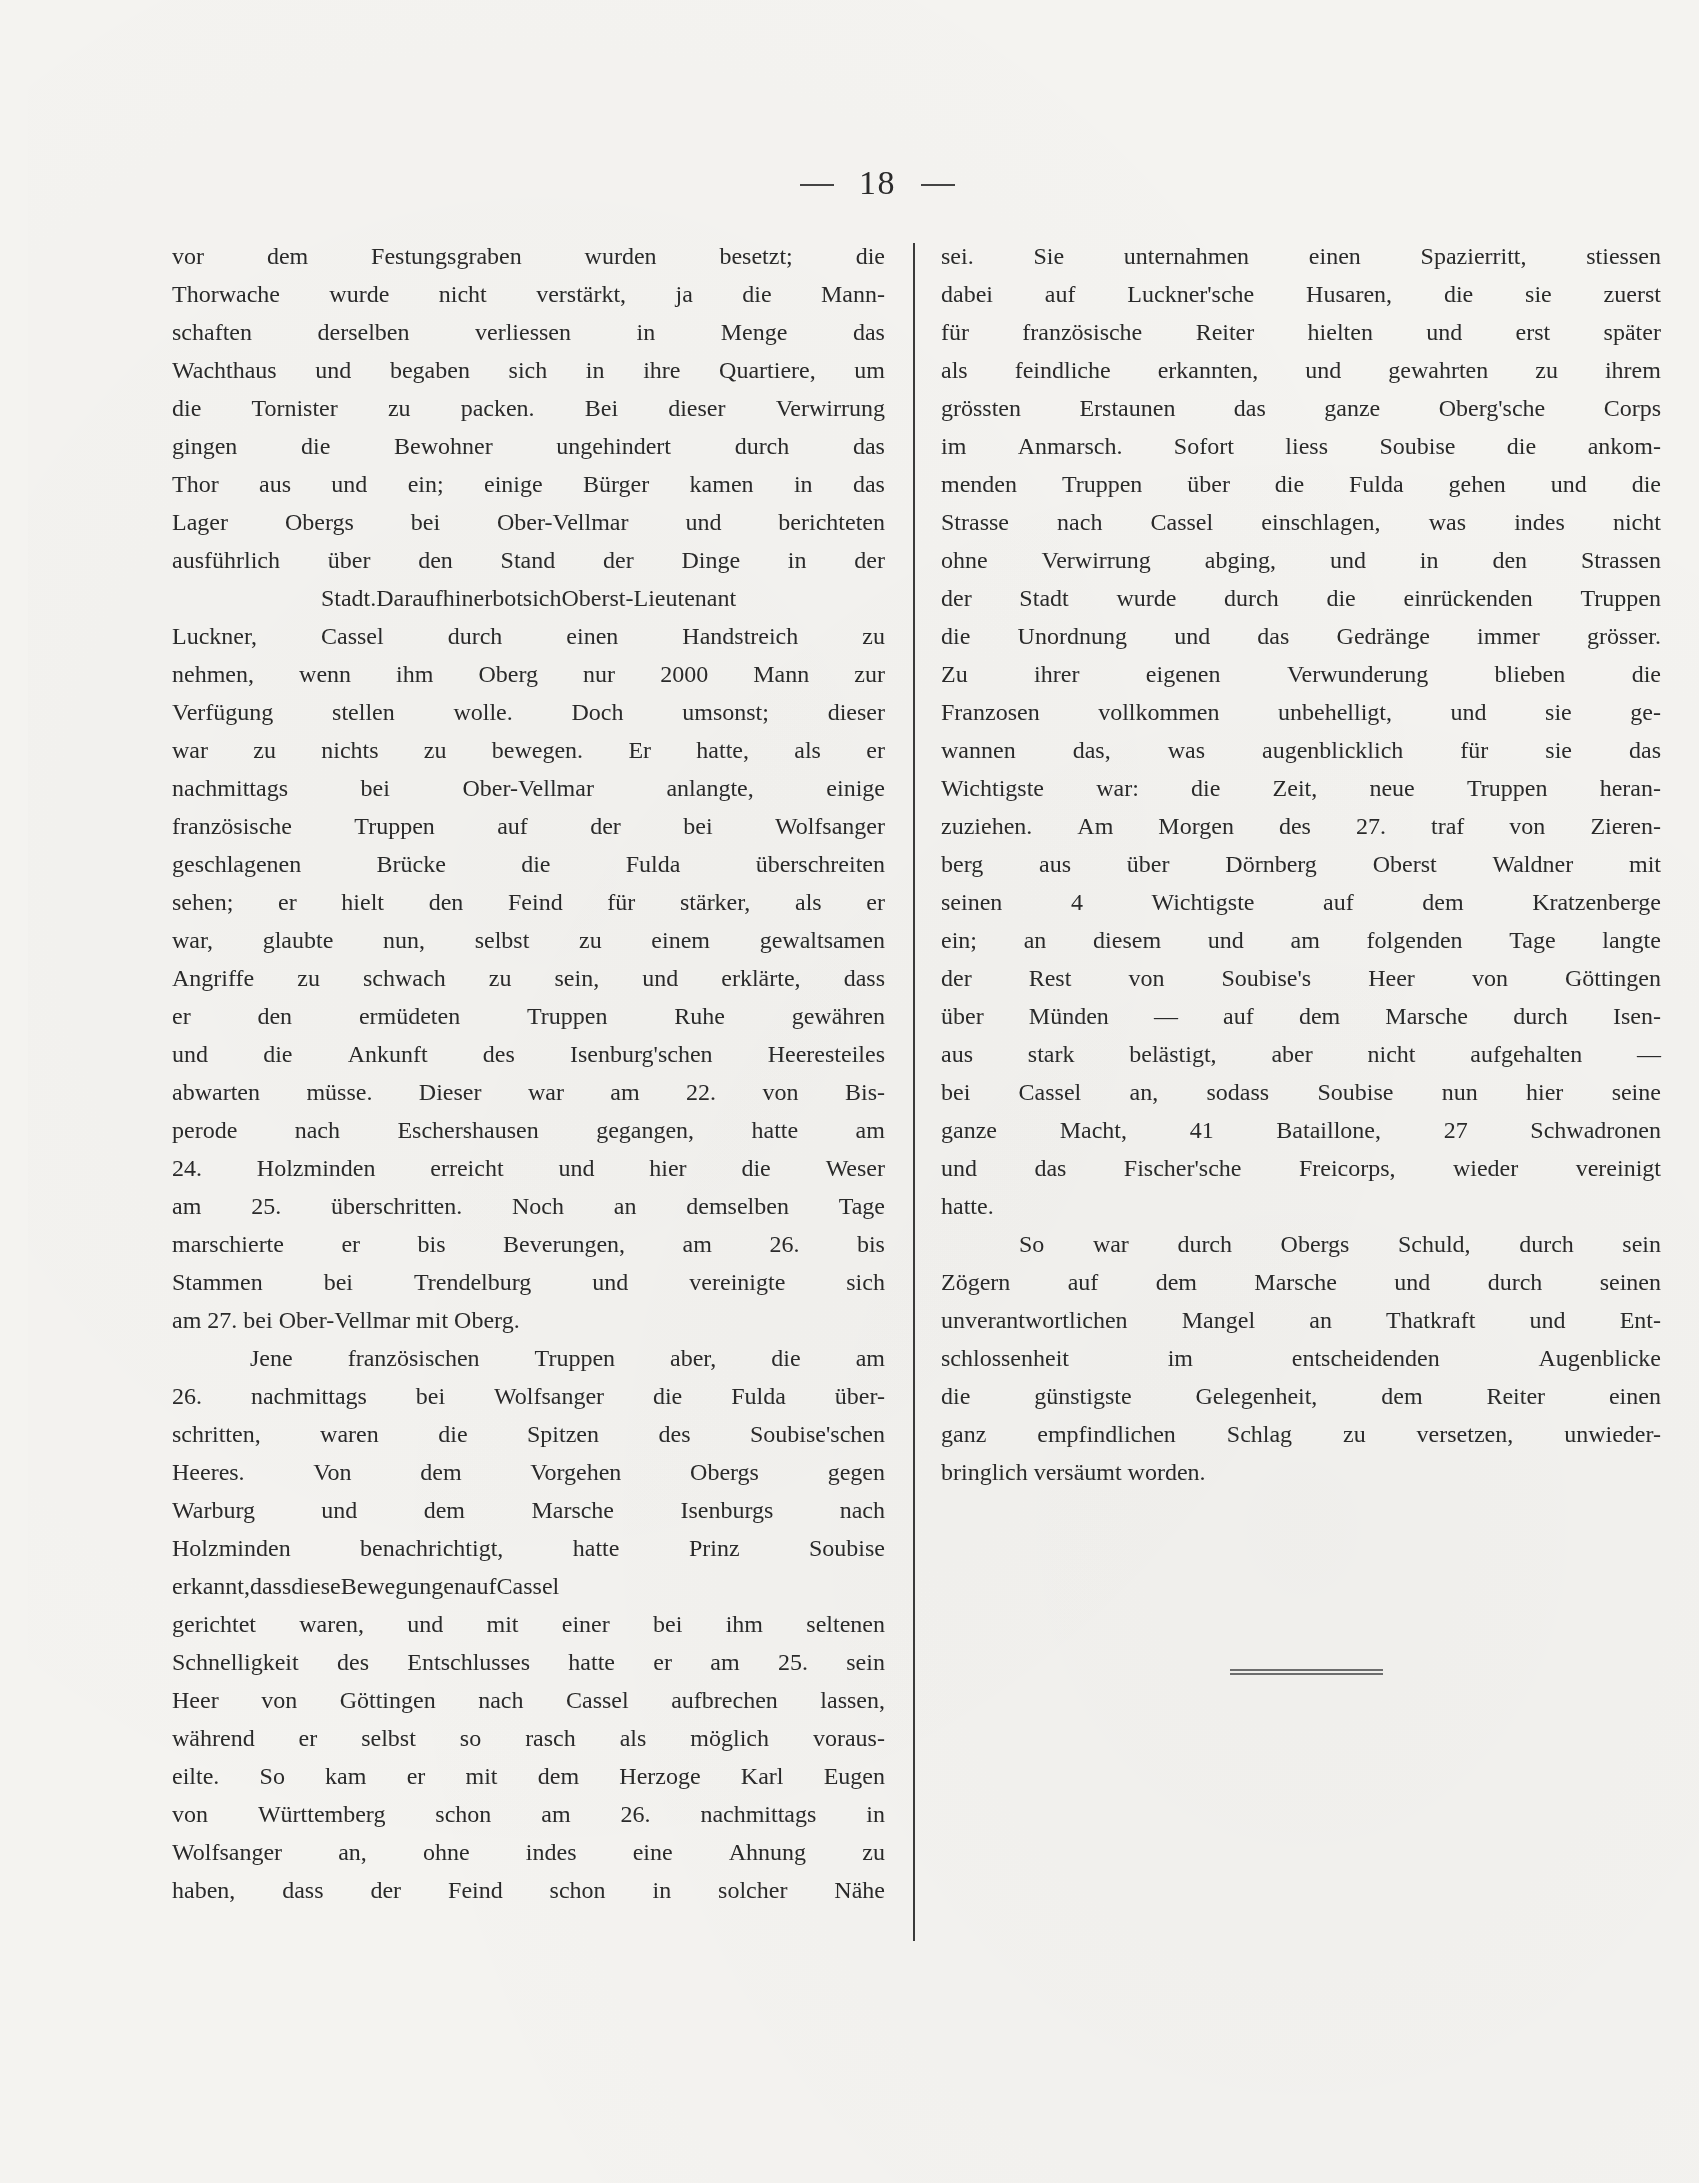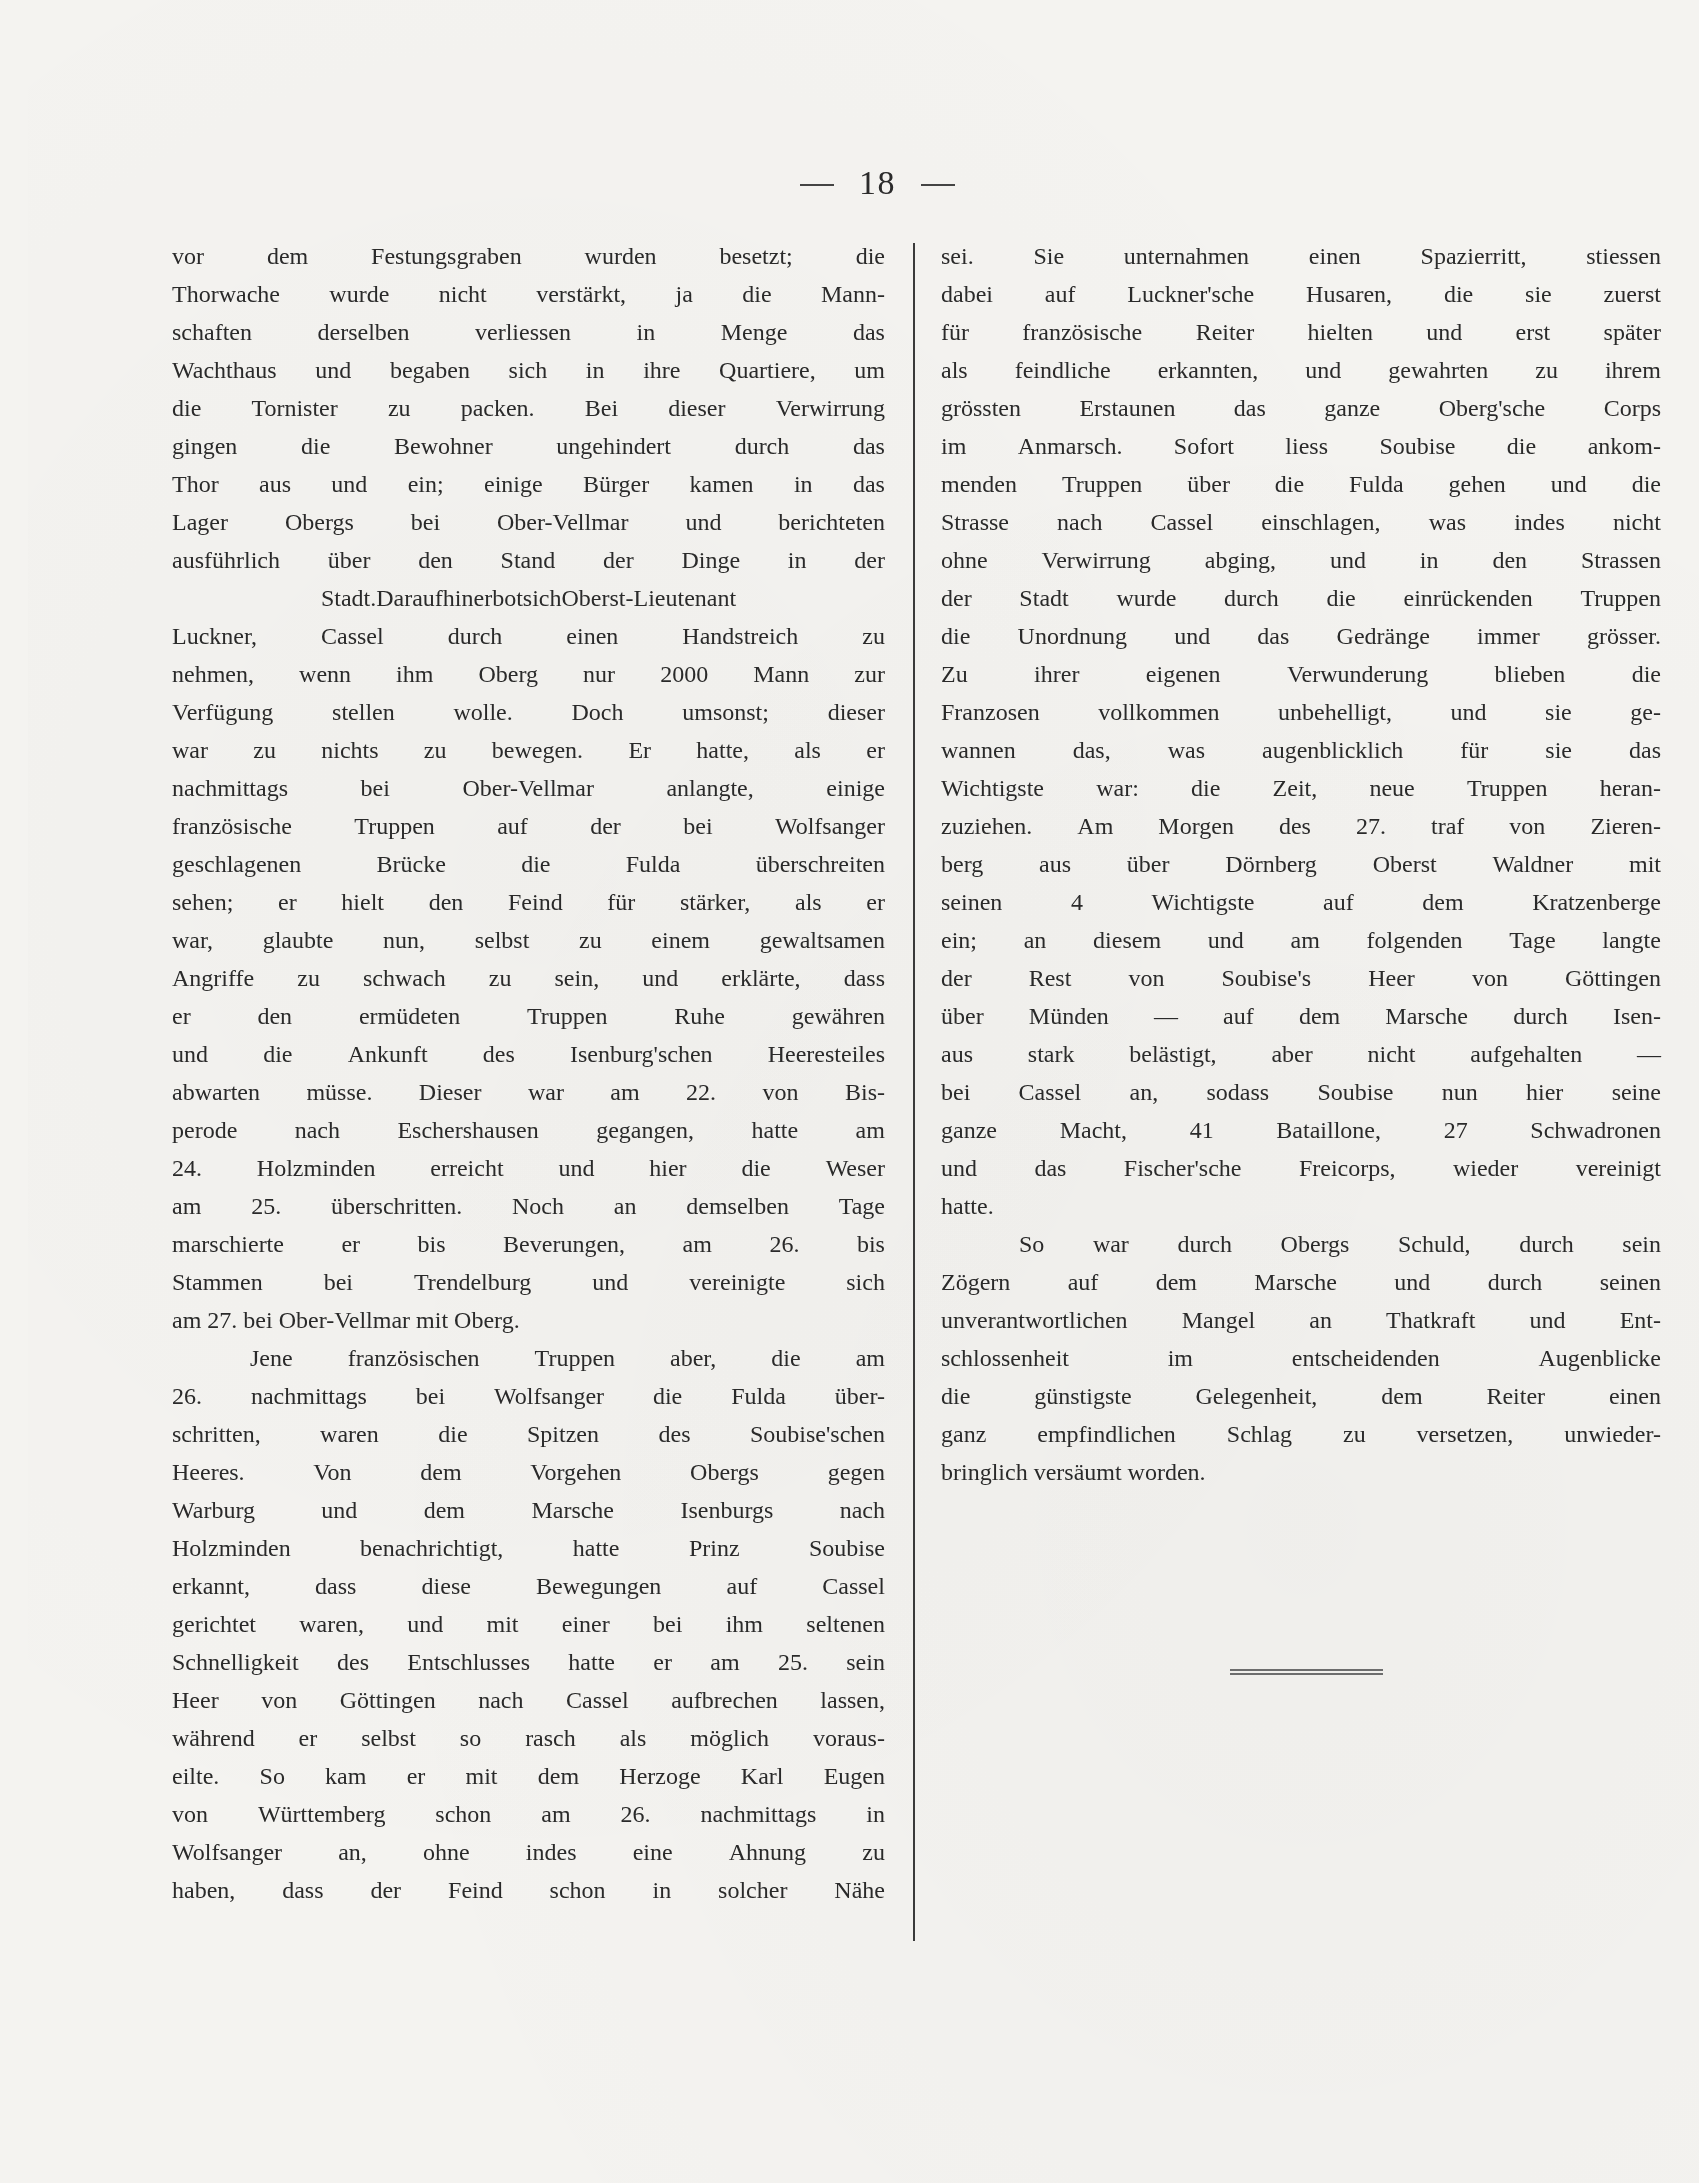--- a/index.html
+++ b/index.html
@@ -392,21 +392,21 @@
         <span>Isenburgs</span>
         <span>nach</span>
       </span>
       <span class="line" style="display: flex; justify-content: space-between;">
         <span>Holzminden</span>
         <span>benachrichtigt,</span>
         <span>hatte</span>
         <span>Prinz</span>
         <span>Soubise</span>
       </span>
-      <span class="line" style="display: flex; justify-content: space-between;">
+      <span class="line" style="display: flex; ">
         <span>erkannt,</span>
         <span>dass</span>
         <span>diese</span>
         <span>Bewegungen</span>
         <span>auf</span>
         <span>Cassel</span>
       </span>
       <span class="line" style="display: flex; justify-content: space-between;">
         <span>gerichtet</span>
         <span>waren,</span>

